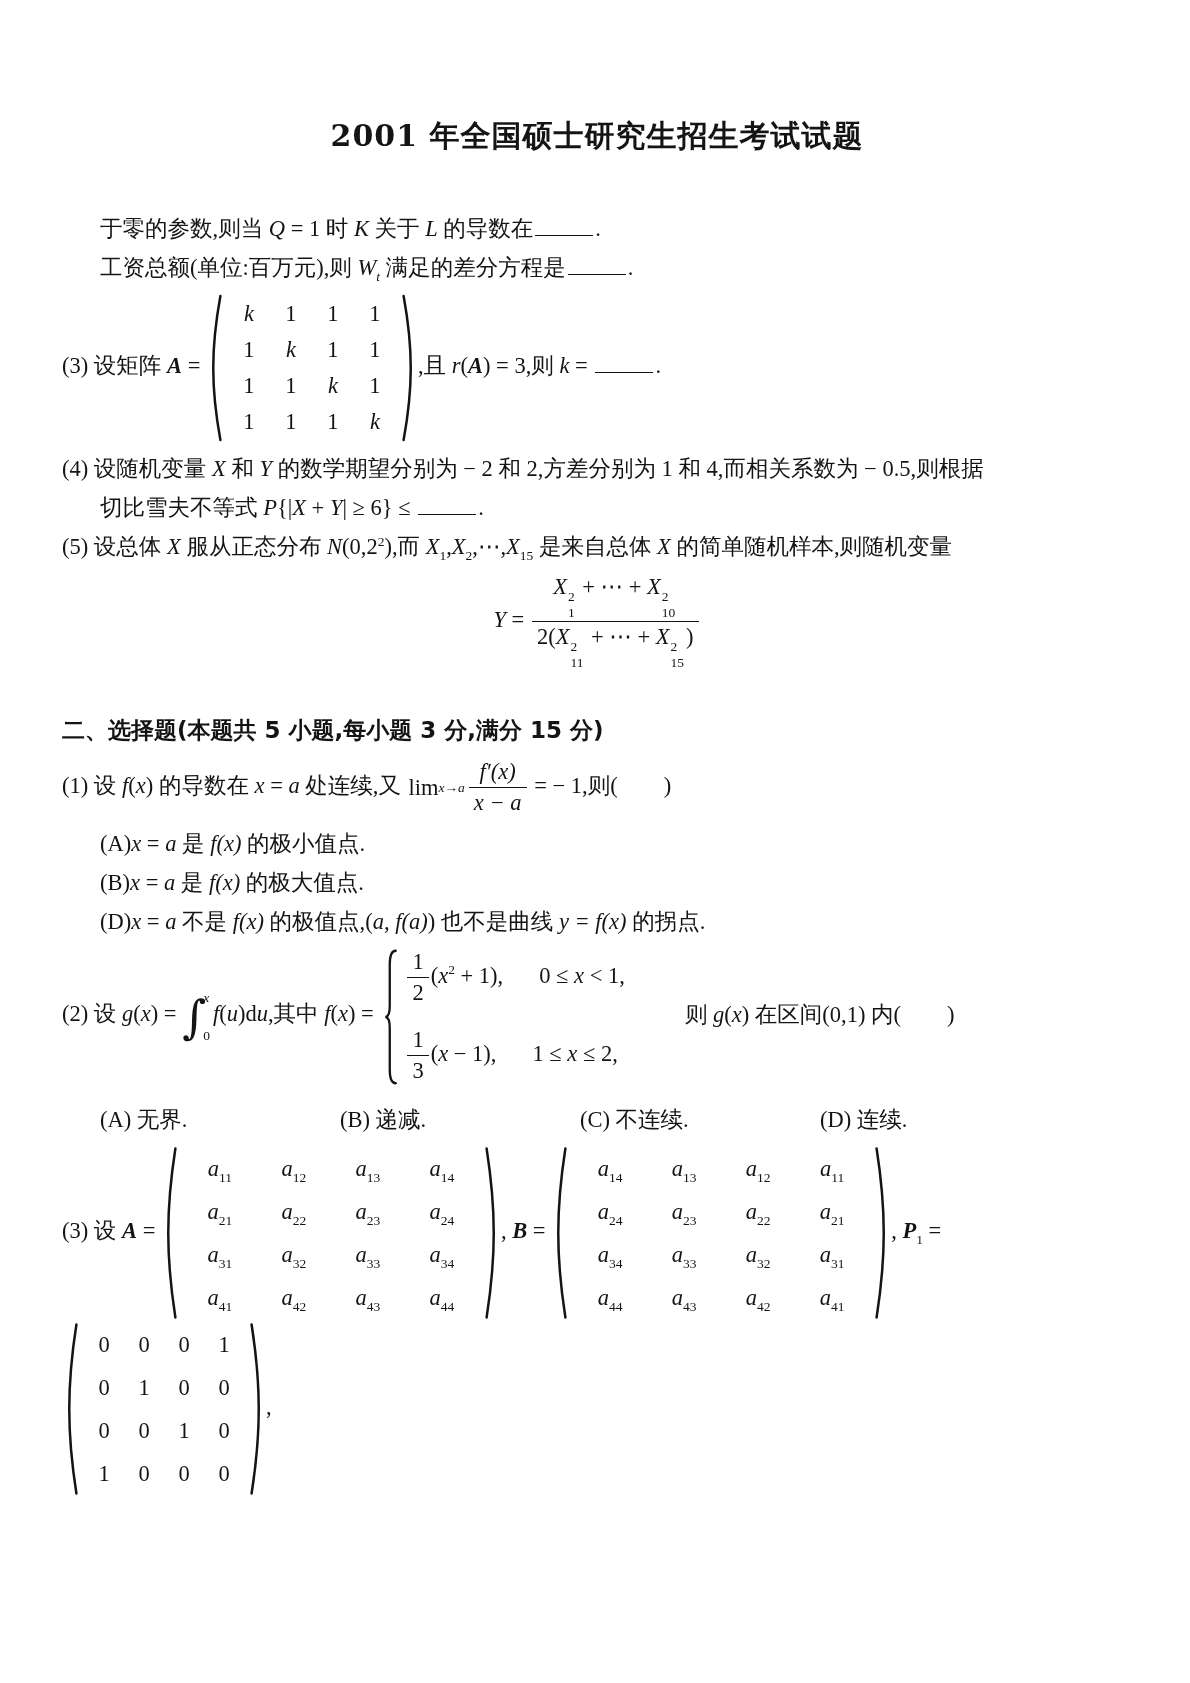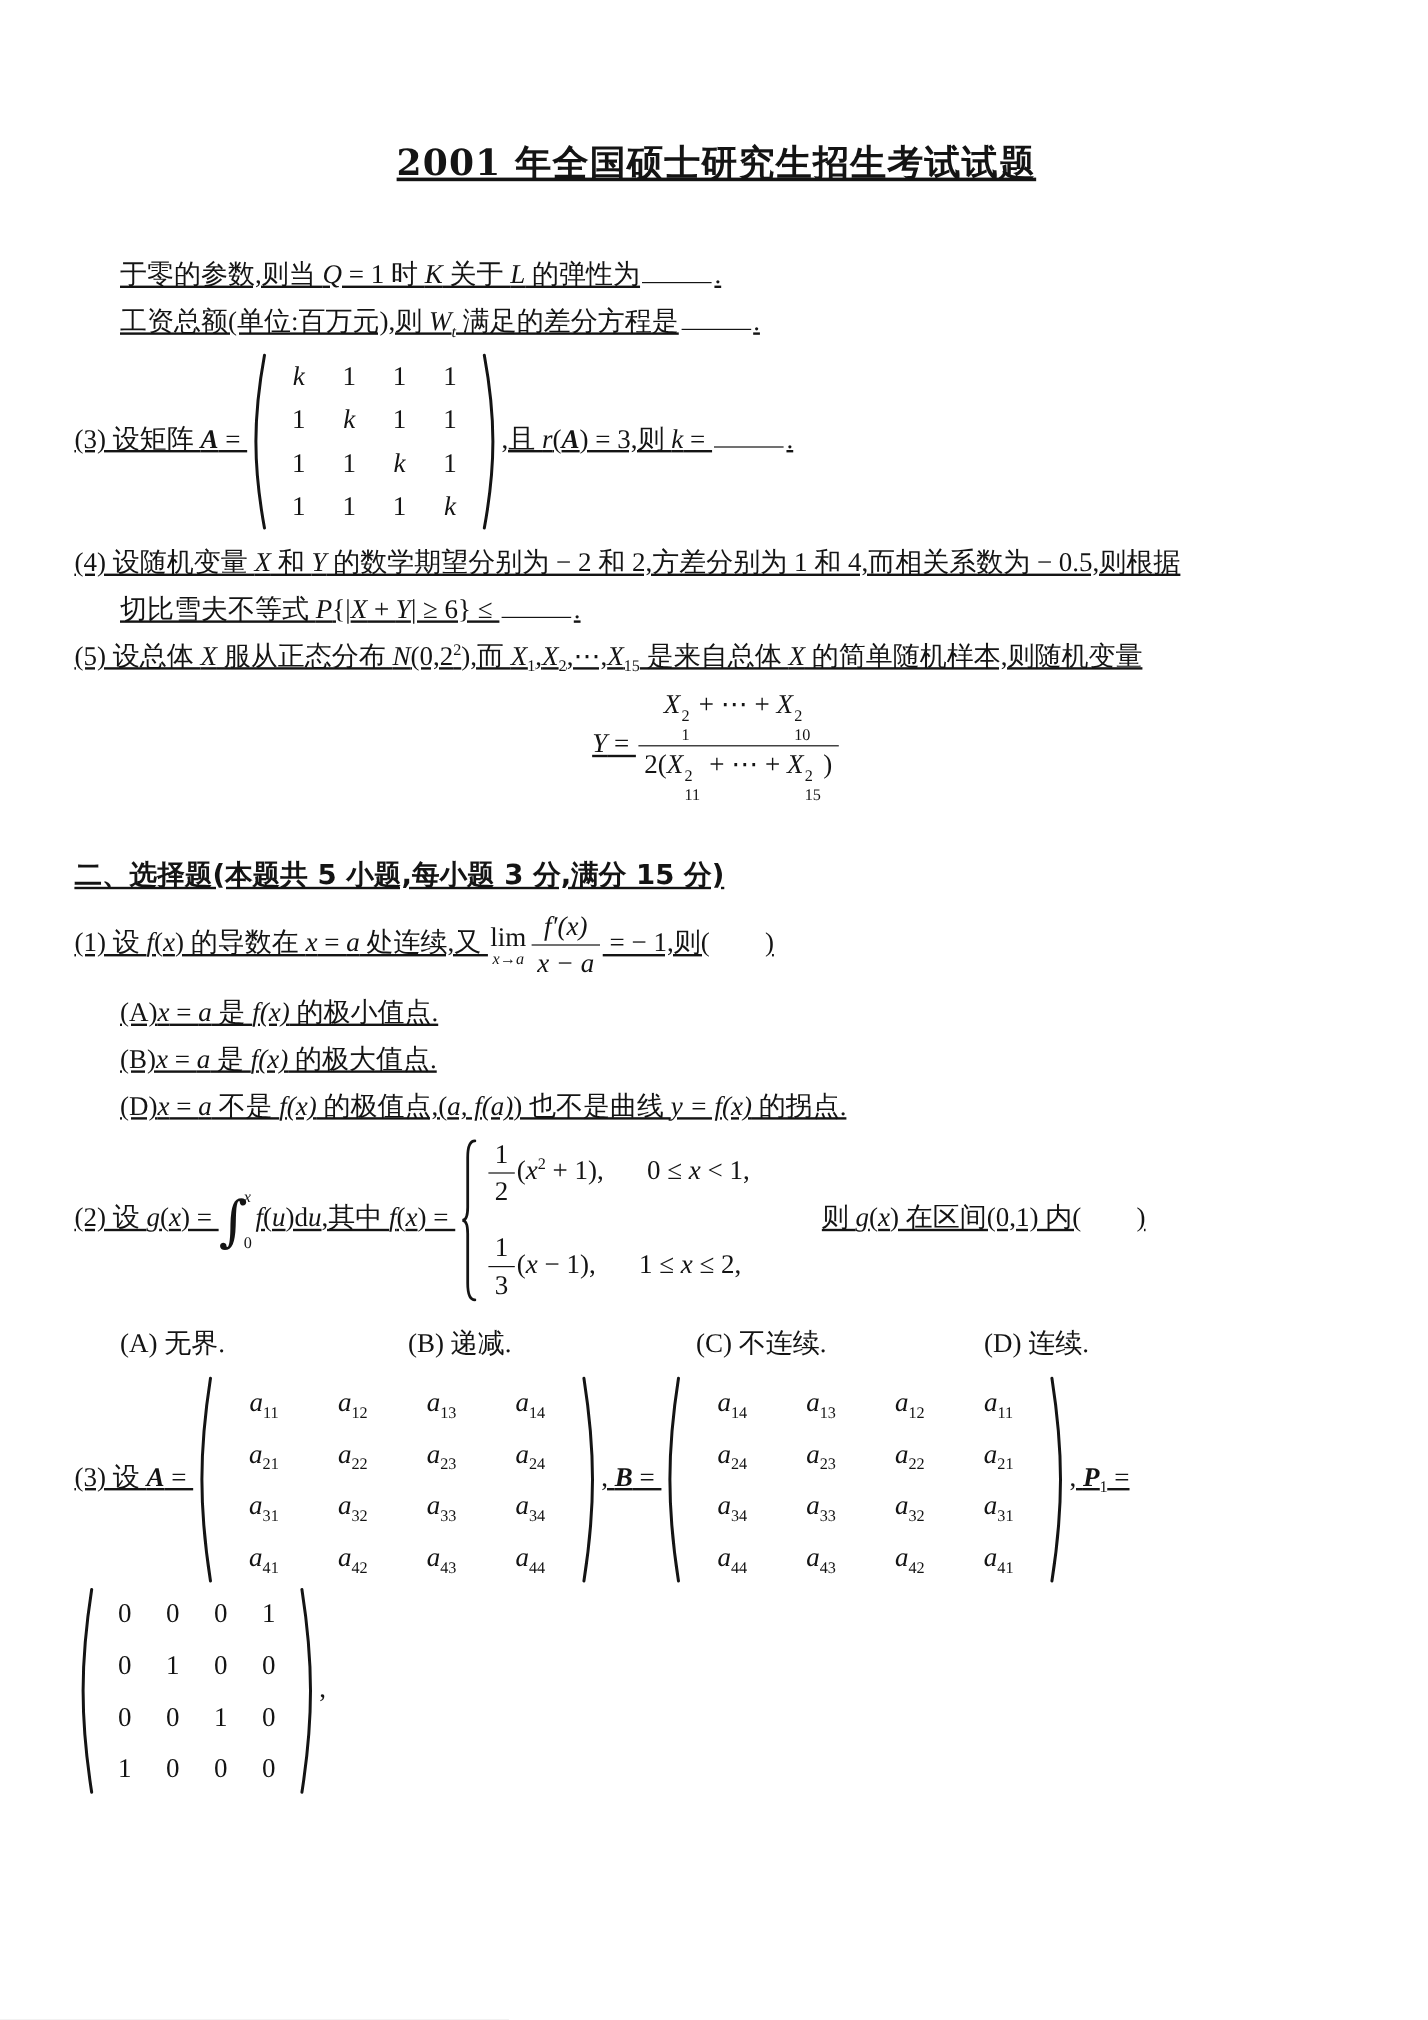--- a/index.html
+++ b/index.html
@@ -1,20 +1,20 @@
 <!DOCTYPE html>
 <html><head>
 <meta charset="utf-8">
 <style>
   html,body{margin:0;padding:0;background:#e9e9e9;}
   .page{
     width:1190px;height:1683px;margin:0 auto;background:#ffffff;
     box-sizing:border-box;padding:116px 58px 0 62px;
     font-family:"Liberation Serif","DejaVu Serif",serif;
-    font-size:22.5px;color:#141414;overflow:hidden;text-decoration:underline;
+    font-size:22.5px;color:#141414;overflow:hidden;
   }
   .title{
     font-family:"DejaVu Serif","Liberation Serif",serif;
     font-size:30px;font-weight:700;text-align:center;
     margin:0 0 52px 0;letter-spacing:1px;
   }
   .sec-heading{
     font-family:"DejaVu Sans","Liberation Sans",sans-serif;
     font-weight:700;font-size:23px;line-height:42px;margin:0 0 4px 0;
   }
@@ -28,21 +28,21 @@
   .blank{display:inline-block;width:58px;height:2px;border-bottom:1.7px solid #141414;margin:0 2px;}
   .ans-gap{display:inline-block;width:46px;}
   .pw-gap{display:inline-block;width:36px;}
   
   .frac{display:inline-flex;flex-direction:column;align-items:center;vertical-align:middle;line-height:1.25;margin:0 2px;}
   .fnum,.fden{padding:1px 5px;white-space:pre;}
   .fbar{align-self:stretch;border-top:1.7px solid #141414;height:0;}
   
   .ss{display:inline-flex;flex-direction:column;align-items:flex-start;font-size:13.5px;line-height:1.15;vertical-align:-7px;margin:0 2px 0 1px;}
   
-  .lim{display:inline-flex;flex-direction:column;align-items:center;vertical-align:middle;line-height:1.05;margin:0 2px;}
+  .lim{display:inline-flex;flex-direction:row;align-items:center;vertical-align:middle;line-height:1.05;margin:0 2px;}
   .lim-under{font-size:13.5px;text-align:center;}
   
   .integral{display:inline-flex;align-items:center;vertical-align:middle;}
   .int-glyph{font-size:46px;line-height:1;font-family:"DejaVu Serif","DejaVu Sans",serif;}
   .int-lims{display:inline-flex;flex-direction:column;justify-content:space-between;height:52px;font-size:13.5px;line-height:1;margin:0 3px 0 -3px;}
   
   .matrix{display:inline-flex;align-items:center;vertical-align:middle;margin:0 4px;}
   .mbody{display:inline-flex;flex-direction:column;justify-content:center;padding:0 5px;}
   .mrow{display:flex;}
   .mcell{text-align:center;white-space:pre;}
@@ -64,21 +64,21 @@
   .center{text-align:center;margin:6px 0 2px 0;}
 </style>
 </head>
 <body>
 
 <div class="page">
 
   <h1 class="title">2001 年全国硕士研究生招生考试试题</h1>
 
 
-  <p class="ln ind"><span>于零的参数,则当 </span><i>Q</i><span> = 1 时 </span><i>K</i><span> 关于 </span><i>L</i><span> 的弹性为</span><span class="blank"></span><span>.</span></p>
+  <p class="ln ind"><span>于零的参数,则当 </span><i>Q</i><span> = 1 时 </span><i>K</i><span> 关于 </span><i>L</i><span> 的导数在</span><span class="blank"></span><span>.</span></p>
 
   <p class="ln ind"><span>工资总额(单位:百万元),则 </span><i>W</i><sub><i>t</i></sub><span> 满足的差分方程是</span><span class="blank"></span><span>.</span></p>
 
   <p class="ln rowpad"><span>(3) 设矩阵 </span><i class="bd">A</i><span> = </span><span class="matrix">
         <svg class="paren" style="height:150px" viewBox="0 0 20 100" preserveAspectRatio="none">
           <path d="M16 2 Q5 28 5 50 Q5 72 16 98"></path>
         </svg>
         <span class="mbody mk">
           <span class="mrow">
             <span class="mcell"><i>k</i></span>

